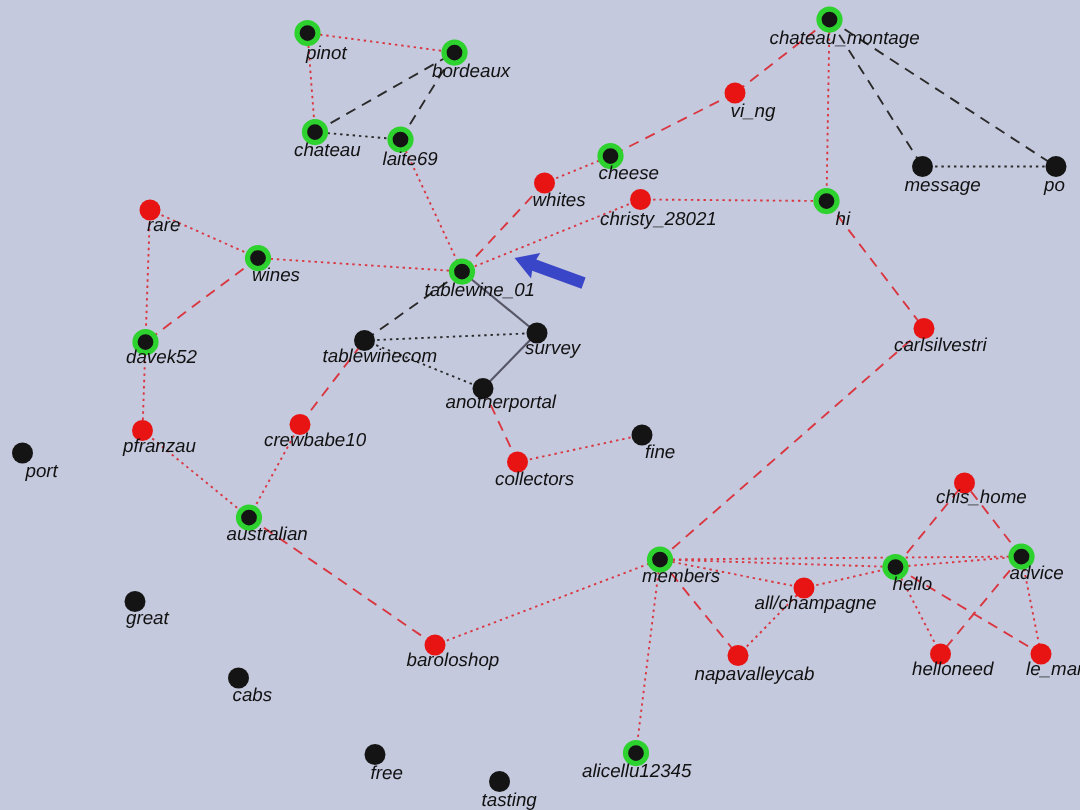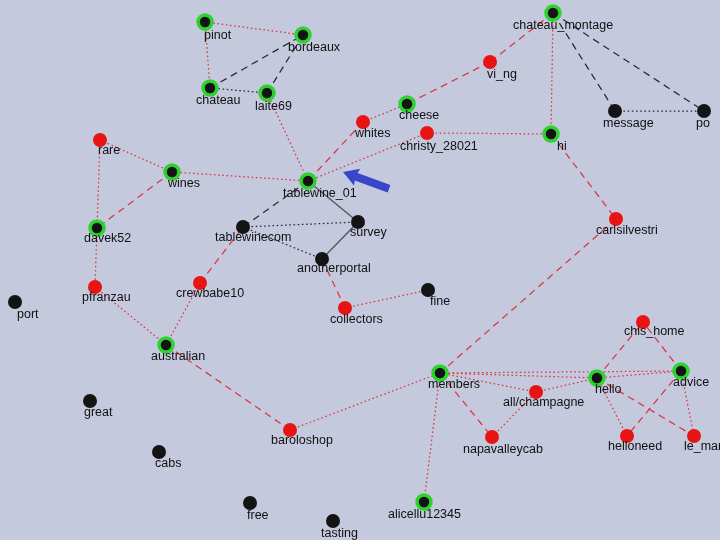--- a/index.html
+++ b/index.html
@@ -1,17 +1,17 @@
 <!DOCTYPE html>
 <html><head>
 <meta charset="utf-8">
 <style>
   html,body{margin:0;padding:0;}
   body{width:720px;height:540px;overflow:hidden;font-family:"Liberation Sans",sans-serif;}
-  #canvas{position:relative;width:720px;height:540px;}
+  #canvas{position:relative;width:720px;height:540px;font-style:italic;}
   svg{display:block;}
   .lbl{font-family:"Liberation Sans",sans-serif;font-size:12.5px;fill:#111;}
   .edge{fill:none;}
   .edge.dotted{stroke-dasharray:1.6 2.6;}
   .edge.dashed{stroke-dasharray:7 5;}
   .edge.solid{stroke-dasharray:none;}
 </style>
 </head>
 <body>
 

